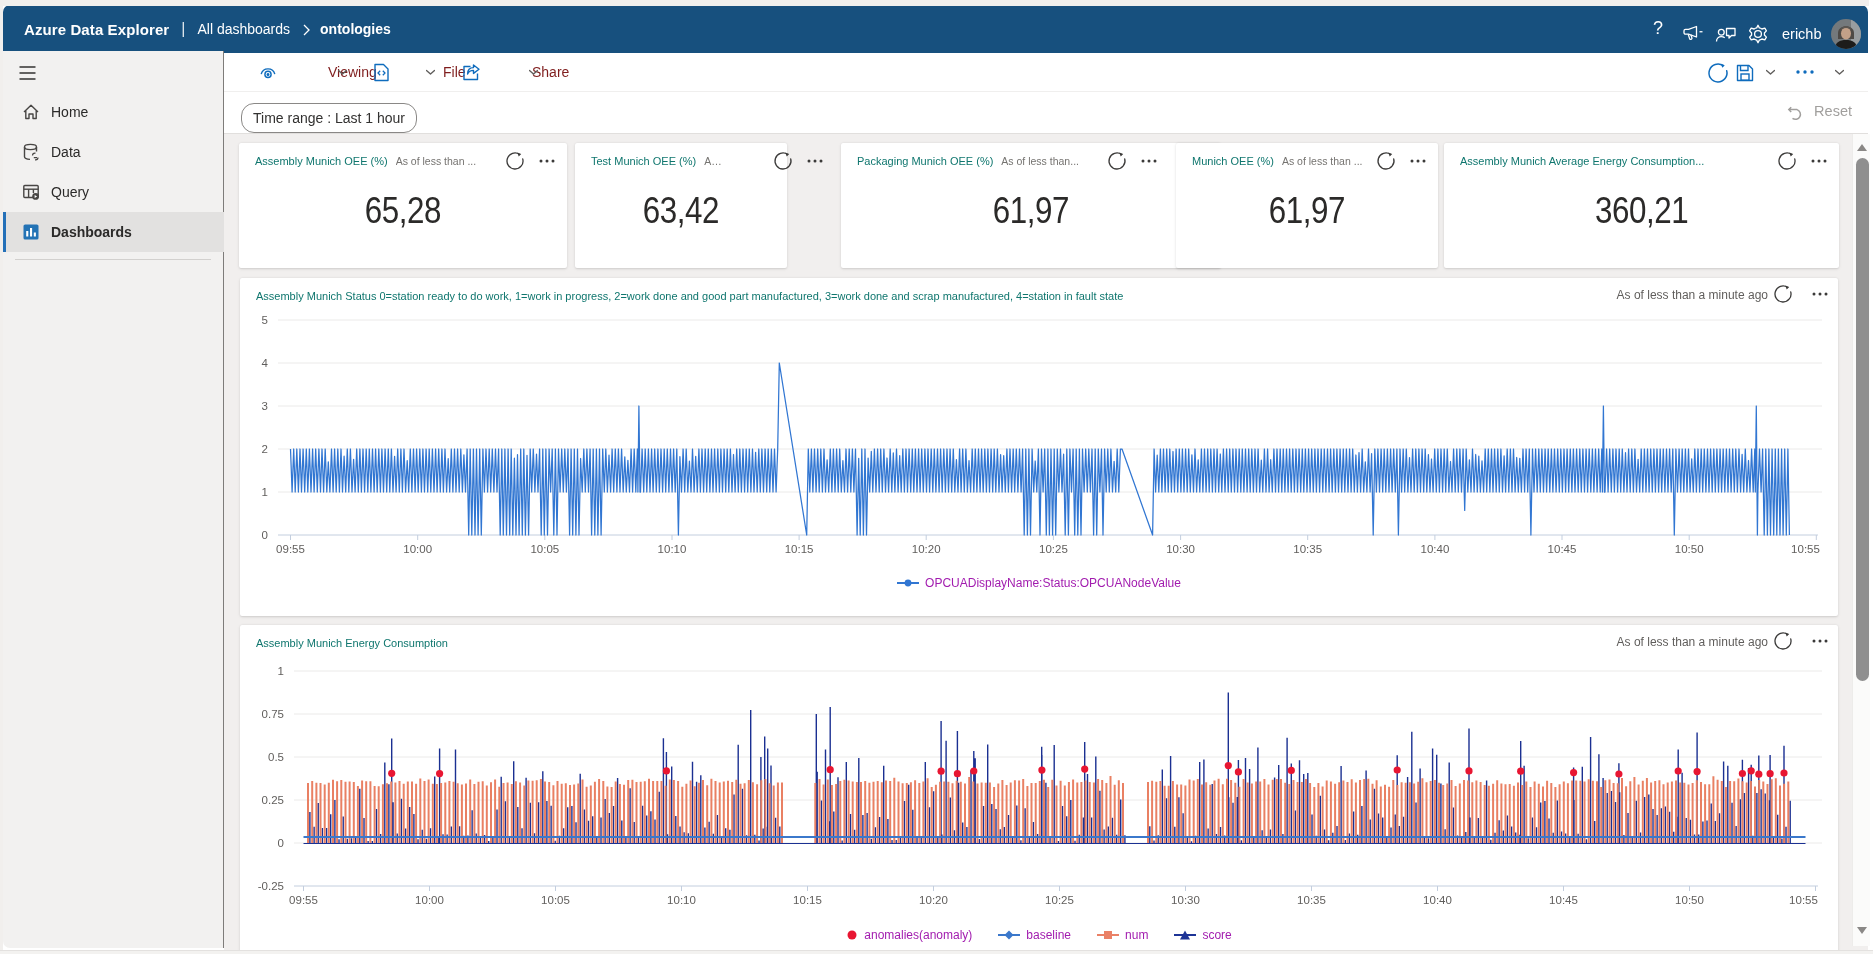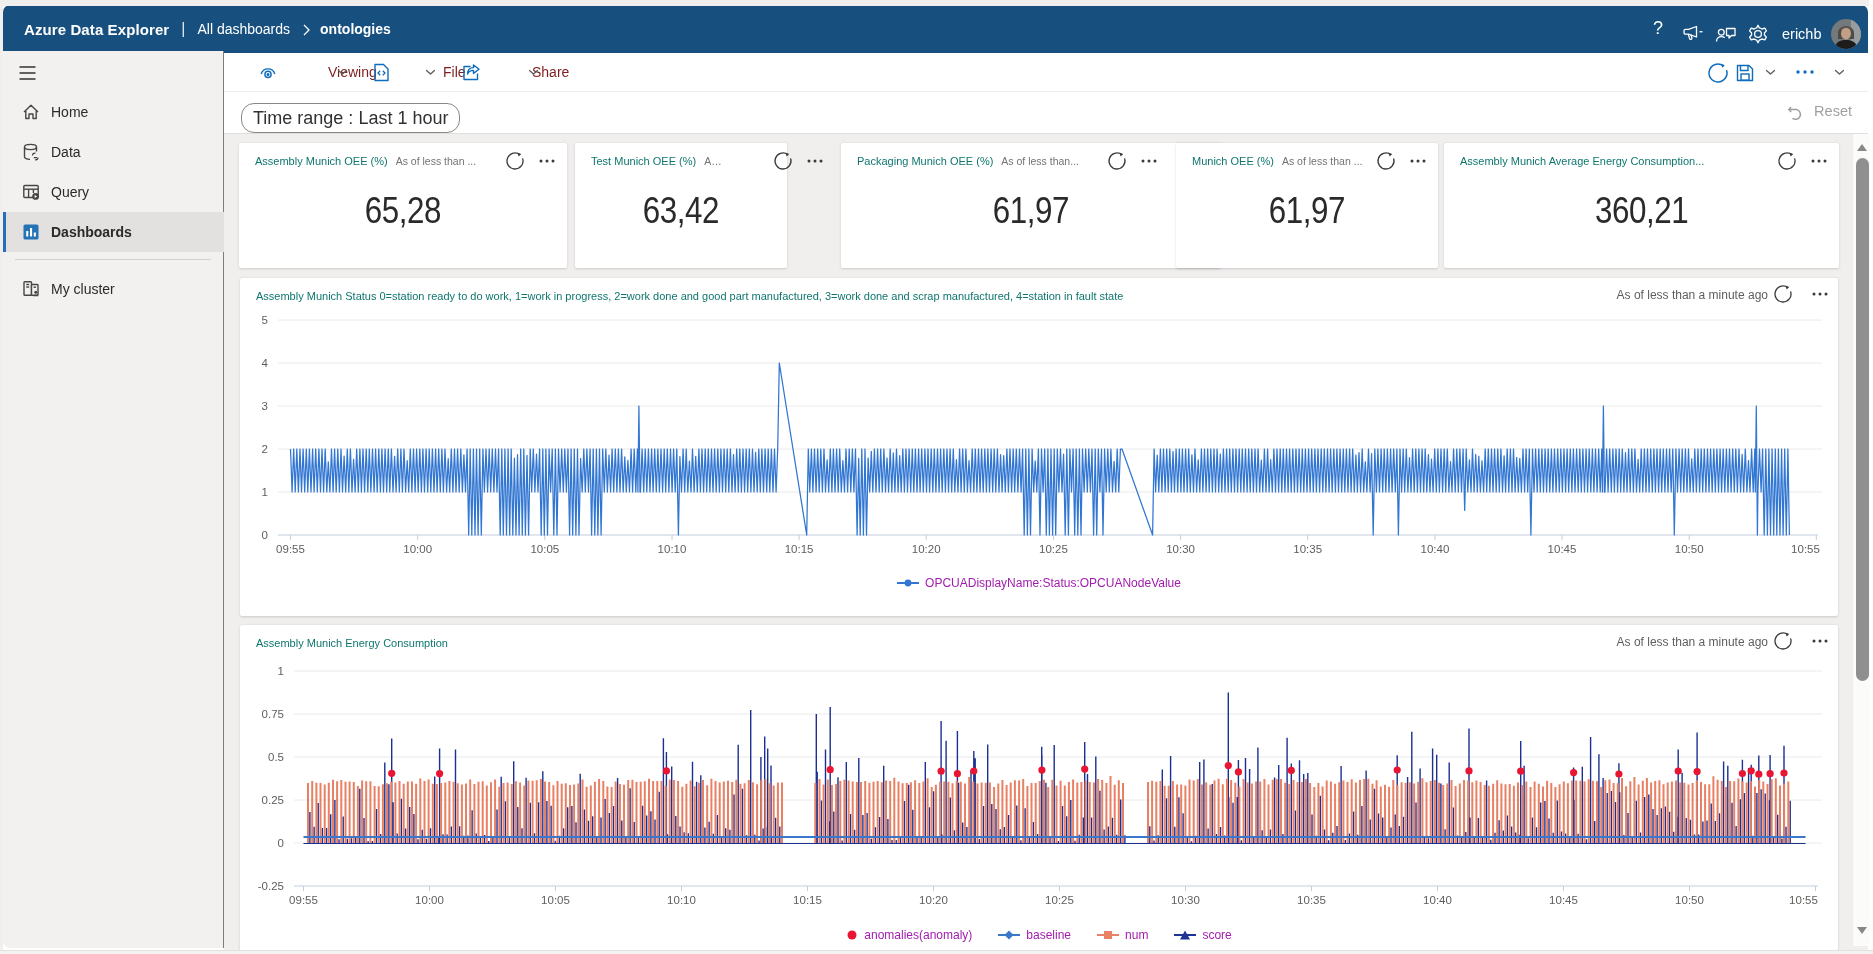--- a/index.html
+++ b/index.html
@@ -17,21 +17,21 @@
 .navitem.sel { background:#e2e1e0; border-left:3px solid #2470b8; }
 .navitem.sel .nicon { margin-left:15px; }
 #main { position:absolute; left:224px; top:53px; width:1644px; height:897px; background:#fff; }
 #toolrow { position:absolute; left:224px; top:53px; width:1644px; height:39px; background:#fff;
   border-bottom:1px solid #f0efee; }
 .tbtxt { position:absolute; top:11px; font-size:14px; color:#7f1d1d;margin-left:46px; }
 #toolrow > * { position:absolute; }
 #timerow { position:absolute; left:224px; top:92px; width:1644px; height:42px; background:#fff;
   border-bottom:1px solid #e1dfdd; }
 #pill { position:absolute; left:17px; top:11px; height:26px; border:1px solid #8a8886; border-radius:13px;
-  display:flex; align-items:center; padding:14px 11px; font-size:18px; color:#323130; }
+  display:flex; align-items:center; padding:14px 11px; font-size:14px; color:#323130; }
 #dash { position:absolute; left:224px; top:134px; width:1644px; height:816px; background:#f1efee; }
 .card { position:absolute; background:#fff; border-radius:2px; box-shadow:0 0.6px 1.8px rgba(0,0,0,.1), 0 1px 4px rgba(0,0,0,.06); }
 .cardhead { position:absolute; left:16px; right:66px; top:8px; height:20px; display:flex; align-items:center; gap:8px; white-space:nowrap; overflow:hidden; }
 .ctitle { font-size:11px; font-weight:400; color:#0f766e; overflow:hidden; text-overflow:ellipsis; display:inline-block; flex:0 0 auto; }
 .asof { font-size:10.5px; color:#757370; overflow:hidden; text-overflow:ellipsis; flex:0 1 auto; min-width:0; }
 .asof2 { position:absolute; top:10px; font-size:12px; color:#605e5c; }
 .kpival { position:absolute; left:0; right:0; top:47px; text-align:center; font-size:36px; color:#2b2a29; letter-spacing:-0.5px; }
 .kpival span { display:inline-block; transform:scaleX(0.87); }
 .axlab { }
 .legend { position:absolute; left:0; right:0; display:flex; justify-content:center; gap:26px; font-size:12px; color:#a21caf; }
@@ -121,32 +121,20 @@
   <div class="navitem sel" style="top:161px">
     <svg class="nicon" viewBox="0 0 20 20">
         <rect x="2.5" y="2.5" width="15" height="15" rx="1.6" fill="#2373b5"></rect>
         <rect x="5.2" y="9" width="2.1" height="5.5" fill="#fff"></rect>
         <rect x="9" y="6" width="2.1" height="8.5" fill="#fff"></rect>
         <rect x="12.8" y="10.5" width="2.1" height="4" fill="#fff"></rect>
       </svg>
     <span style="font-weight:700">Dashboards</span>
   </div>
   <div style="position:absolute;left:12px;right:12px;top:208px;border-top:1px solid #d2d0ce"></div>
-  <div class="navitem" style="top:218px">
-    <svg class="nicon" viewBox="0 0 20 20" fill="none" stroke="#484644" stroke-width="1.4">
-        <rect x="3" y="2.8" width="7.5" height="13.5" rx="0.8"></rect>
-        <rect x="10.5" y="5.5" width="6.5" height="10.8" rx="0.8" fill="#f3f2f1"></rect>
-        <line x1="5.2" y1="5.5" x2="8.2" y2="5.5"></line>
-        <line x1="5.2" y1="8" x2="8.2" y2="8"></line>
-        <line x1="12.6" y1="8.2" x2="15" y2="8.2"></line>
-        <circle cx="14.8" cy="13.2" r="1.5" fill="#484644" stroke="none"></circle>
-        <path d="M12.2 17.2 c0-2 5.2-2 5.2 0" fill="#484644" stroke="none"></path>
-      </svg>
-    <span>My cluster</span>
-  </div>
 </div>
   <div id="main"></div>
 
 <div id="toolrow">
   <svg width="20" height="18" style="position:absolute;left:34px;top:11px" viewBox="0 0 20 18" fill="none" stroke="#0f6cbd" stroke-width="1.4">
       <path d="M3.2 10.2 A7 7 0 0 1 16.8 10.2"></path>
       <circle cx="10" cy="10.4" r="3.1"></circle>
       <circle cx="10" cy="10.4" r="0.8" fill="#0f6cbd"></circle>
     </svg>
   <span class="tbtxt" style="left:58px">Viewing</span>

